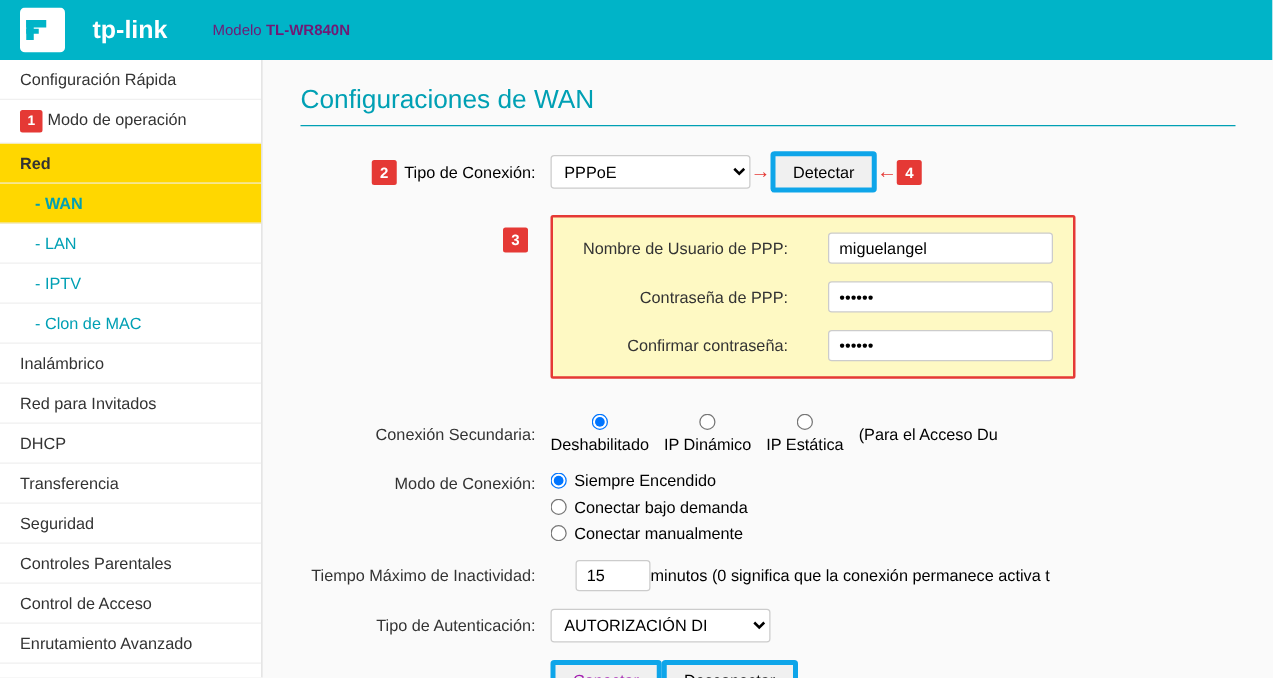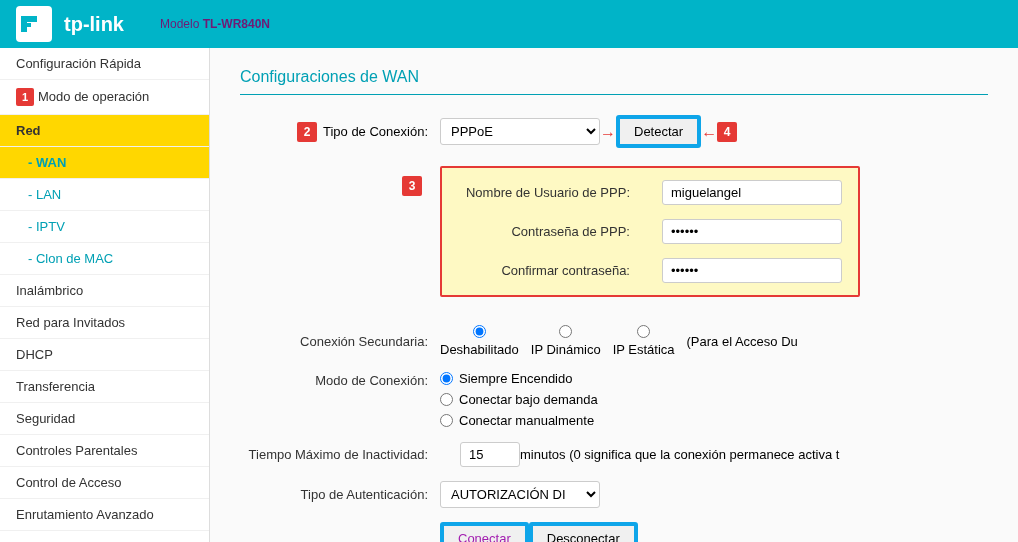--- a/index.html
+++ b/index.html
@@ -10,21 +10,21 @@
       background: #00b4c8;
       height: 48px;
       display: flex;
       align-items: center;
       padding: 0 16px;
       gap: 16px;
     }
     .logo-area {
       display: flex;
       align-items: center;
-      gap: 12px;
+      gap: 22px;
     }
     .logo-icon {
       width: 36px;
       height: 36px;
     }
 
     
     .layout {
       display: flex;
       height: calc(542px - 48px);
@@ -68,21 +68,21 @@
 
     
     .main {
       flex: 1;
       padding: 20px 30px;
       overflow-y: auto;
       background: #fafafa;
     }
     .section-title {
       color: #00a0b4;
-      font-size: 16px;
+      font-size: 21px;
       margin-bottom: 20px;
       padding-bottom: 8px;
       border-bottom: 1px solid #00a0b4;
     }
     .form-row {
       display: flex;
       align-items: center;
       margin-bottom: 14px;
     }
     .form-label {
@@ -317,21 +317,21 @@
     <div class="form-row">
       <div class="form-label">Tiempo Máximo de Inactividad:</div>
       <div class="form-control-wrap">
         <input type="text" class="form-input" value="15" style="width: 60px;">
         <span>minutos (0 significa que la conexión permanece activa t</span>
       </div>
     </div>
 
     <div class="form-row">
       <div class="form-label">Tipo de Autenticación:</div>
-      <select class="form-select" style="width:160px;">
+      <select class="form-select" style="width:176px;">
         <option>AUTORIZACIÓN DI</option>
       </select>
     </div>
 
     <div class="form-row">
       <div class="form-label"></div>
       <div class="form-control-wrap">
         <button class="btn" disabled="">Conectar</button>
         <button class="btn">Desconectar</button>
       </div>

